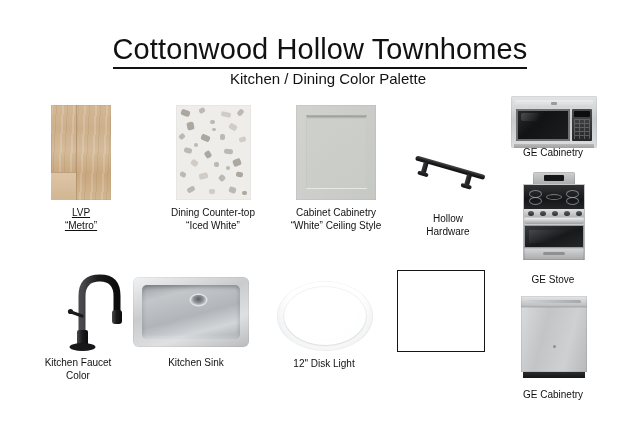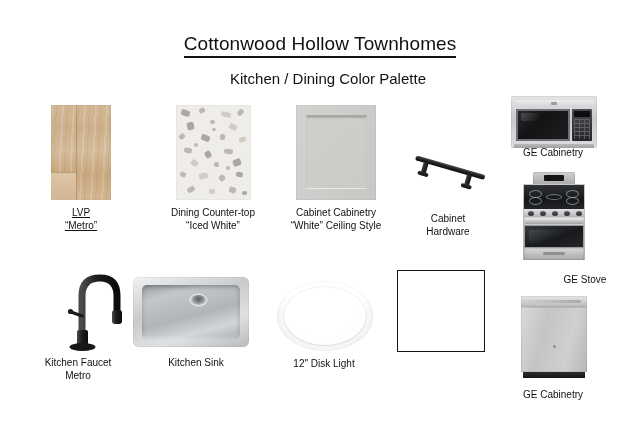--- a/index.html
+++ b/index.html
@@ -6,21 +6,21 @@
   body{
     width:640px;height:445px;background:#ffffff;overflow:hidden;
     font-family:"Liberation Sans","DejaVu Sans",sans-serif;
     color:#1a1a1a;position:relative;
   }
   .board{position:absolute;inset:0;}
 
   
   .title{
     position:absolute;left:0;right:0;top:34px;text-align:center;
-    font-size:19px;font-weight:400;letter-spacing:.1px;color:#111;
+    font-size:29px;font-weight:400;letter-spacing:.1px;color:#111;
     line-height:1.1;
   }
   .title span{border-bottom:2px solid #111;padding-bottom:2px;}
   .subtitle{
     position:absolute;left:0;right:0;top:70px;text-align:center;
     font-size:15px;font-weight:400;color:#111;padding-left:16px;
   }
   .cap{
     position:absolute;text-align:center;font-size:10px;line-height:13px;
     color:#111;white-space:nowrap;left:50%;transform:translateX(-50%);
@@ -279,21 +279,21 @@
     position:absolute;left:397px;top:270px;width:86px;height:80px;
     background:#ffffff;border:1.5px solid #151515;
   }
 
   
   .cap-lvp{left:81px;top:206px;text-decoration:underline;}
   .cap-quartz{left:213px;top:206px;}
   .cap-door{left:336px;top:206px;}
   .cap-pull{left:448px;top:212px;}
   .cap-mh{left:553px;top:146px;}
-  .cap-stove{left:553px;top:273px;margin-left:32px;}
+  .cap-stove{left:553px;top:273px;}
   .cap-dw{left:553px;top:388px;}
   .cap-faucet{left:78px;top:356px;}
   .cap-sink{left:196px;top:356px;}
   .cap-disk{left:324px;top:357px;}
   .cap-paint{left:447px;top:356px;}
 </style>
 </head>
 <body>
 
 <div class="board">
@@ -359,21 +359,21 @@
   <div class="pull">
     <div class="rot">
       <div class="bar"></div>
       <div class="post a"></div>
       <div class="post b"></div>
       <div class="foot a"></div>
       <div class="foot b"></div>
     </div>
   </div>
   <div class="cap cap-pull">
-    <div>Cabinet</div>
+    <div>Hollow</div>
     <div>Hardware</div>
   </div>
 
   <div class="mh">
     <div class="body"></div>
     <div class="vent"></div>
     <div class="glass"></div>
     <div class="panel">
       <div class="scr"></div>
       <div class="keys"></div>
@@ -431,21 +431,21 @@
       <rect x="50" y="40" width="10" height="14" rx="3" fill="url(#blk)"></rect>
       <path d="M20 46 L9 42" stroke="#1b1b1d" stroke-width="3.4" stroke-linecap="round" fill="none"></path>
       <circle cx="8.5" cy="41.5" r="2.6" fill="#1b1b1d"></circle>
       <rect x="15" y="60" width="11" height="16" rx="2" fill="url(#blk)"></rect>
       <ellipse cx="20.5" cy="77" rx="13" ry="4" fill="#17171a"></ellipse>
       <path d="M28 14 Q38 10 47 15" stroke="rgba(255,255,255,.22)" stroke-width="1.6" fill="none" stroke-linecap="round"></path>
     </svg>
   </div>
   <div class="cap cap-faucet">
     <div>Kitchen Faucet</div>
-    <div>Metro</div>
+    <div>Color</div>
   </div>
 
   <div class="sink">
     <div class="rim"></div>
     <div class="bowl"></div>
     <div class="drain"></div>
   </div>
   <div class="cap cap-sink">
     <div>Kitchen Sink</div>
   </div>

